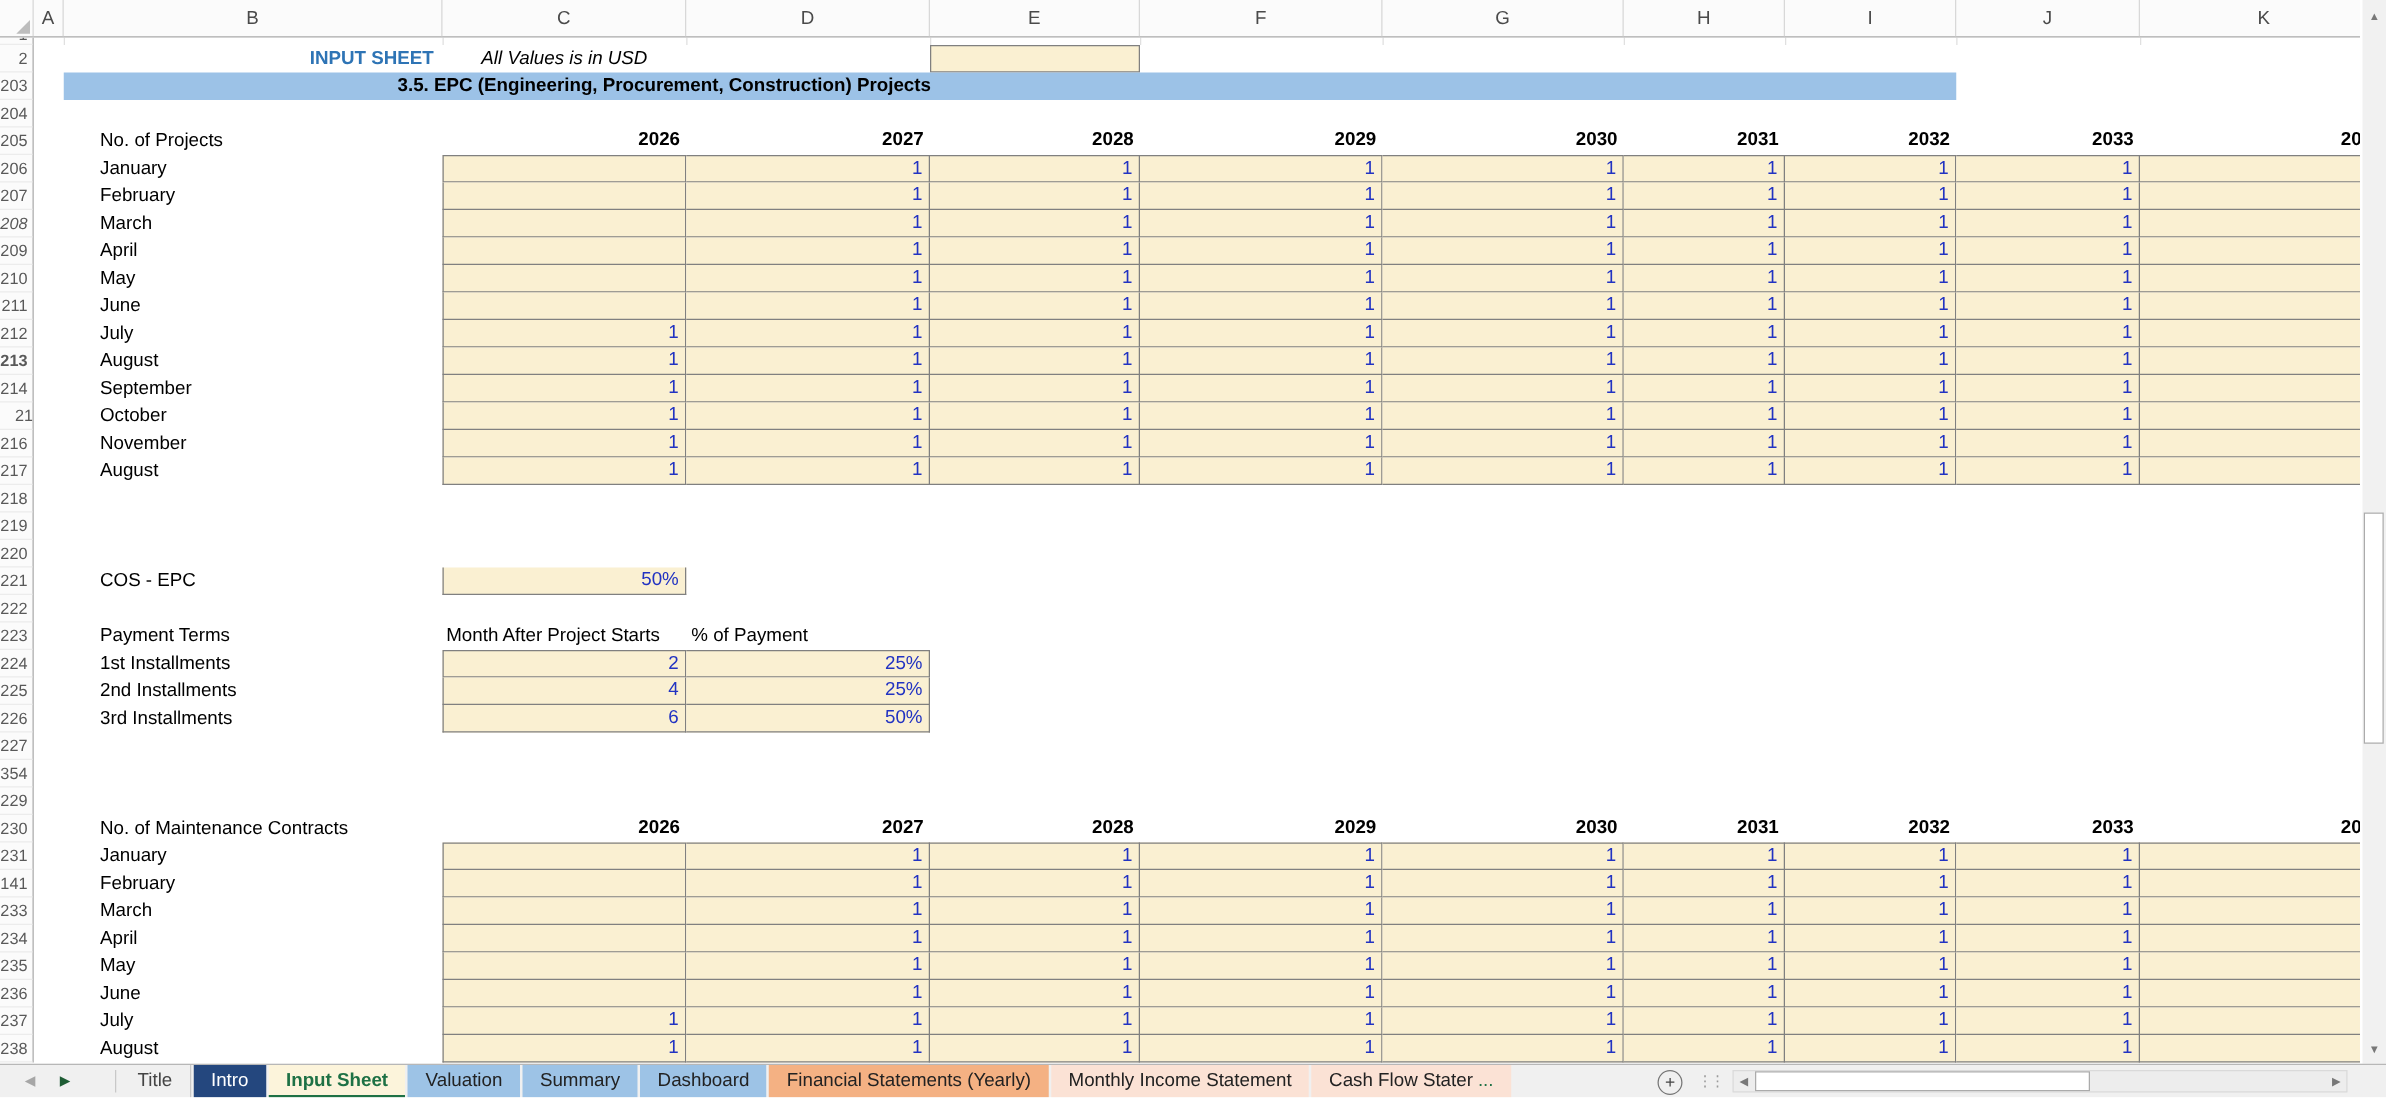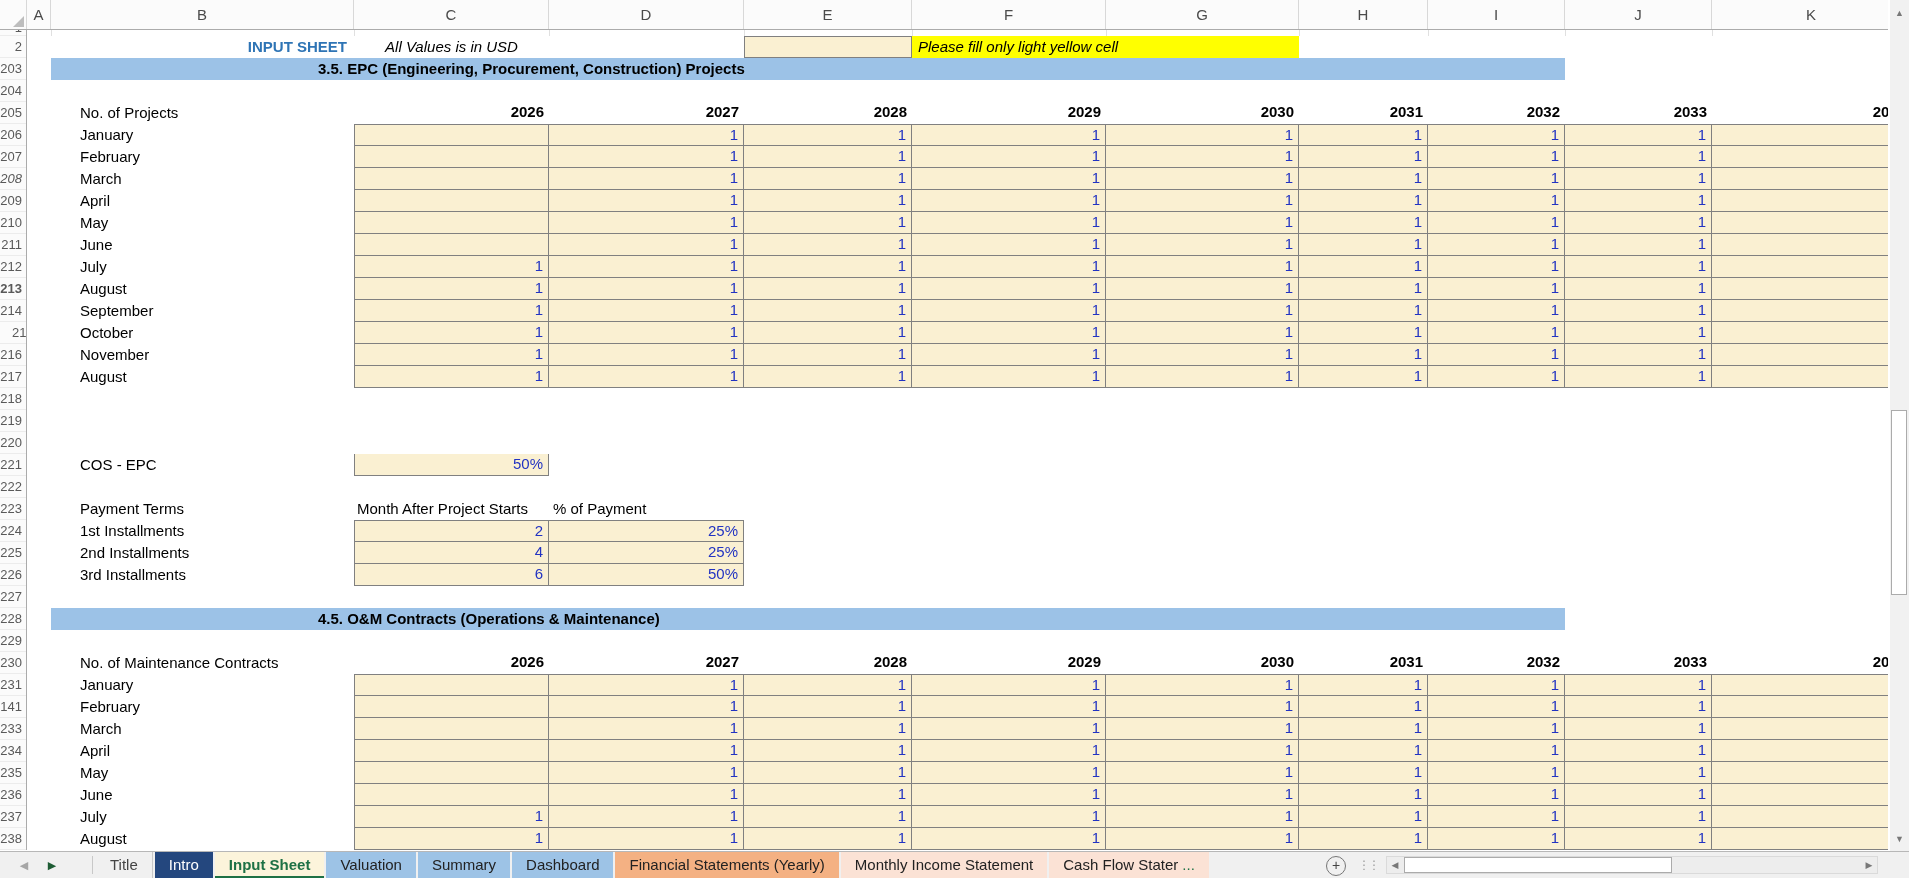--- a/index.html
+++ b/index.html
@@ -71,28 +71,24 @@
 <body>
 
 <div id="app">
 
   <div id="sheet">
 
     <div class="srow" style="top:36px">
       <span class="t title-txt">INPUT SHEET</span>
       <span class="t usd">All Values is in USD</span>
       <div class="cell icell fc fr" style="left:744px;width:168px"></div>
-      <div class="t instr">Please fill only light yellow cell</div>
     </div>
 
     <div class="srow" style="top:58px">
         <div class="banner">3.5.  EPC (Engineering, Procurement, Construction) Projects</div>
-      </div>
-    <div class="srow" style="top:608px">
-        <div class="banner">4.5.  O&amp;M Contracts (Operations &amp; Maintenance)</div>
       </div>
 
     <div id="table1" style="position:absolute;left:0;top:102px;width:1911px">
         <div class="srow" style="position: relative; top: 0px;">
           <div class="t lbl b">No. of Projects</div>
           <div class="cell yr" style="left: 354px; width: 195px;">2026</div>
           <div class="cell yr" style="left: 549px; width: 195px;">2027</div>
           <div class="cell yr" style="left: 744px; width: 168px;">2028</div>
           <div class="cell yr" style="left: 912px; width: 194px;">2029</div>
           <div class="cell yr" style="left: 1106px; width: 193px;">2030</div>
@@ -416,21 +412,21 @@
         <div class="gcell" style="height: 22px;"><span>218</span></div>
         <div class="gcell" style="height: 22px;"><span>219</span></div>
         <div class="gcell" style="height: 22px;"><span>220</span></div>
         <div class="gcell" style="height: 22px;"><span>221</span></div>
         <div class="gcell" style="height: 22px;"><span>222</span></div>
         <div class="gcell" style="height: 22px;"><span>223</span></div>
         <div class="gcell" style="height: 22px;"><span>224</span></div>
         <div class="gcell" style="height: 22px;"><span>225</span></div>
         <div class="gcell" style="height: 22px;"><span>226</span></div>
         <div class="gcell" style="height: 22px;"><span>227</span></div>
-        <div class="gcell" style="height: 22px;"><span>228</span></div>
+        <div class="gcell" style="height: 22px;"><span>354</span></div>
         <div class="gcell" style="height: 22px;"><span>229</span></div>
         <div class="gcell" style="height: 22px;"><span>230</span></div>
         <div class="gcell" style="height: 22px;"><span>231</span></div>
         <div class="gcell" style="height: 22px;"><span>141</span></div>
         <div class="gcell" style="height: 22px;"><span>233</span></div>
         <div class="gcell" style="height: 22px;"><span>234</span></div>
         <div class="gcell" style="height: 22px;"><span>235</span></div>
         <div class="gcell" style="height: 22px;"><span>236</span></div>
         <div class="gcell" style="height: 22px;"><span>237</span></div>
         <div class="gcell" style="height: 22px;"><span>238</span></div>

